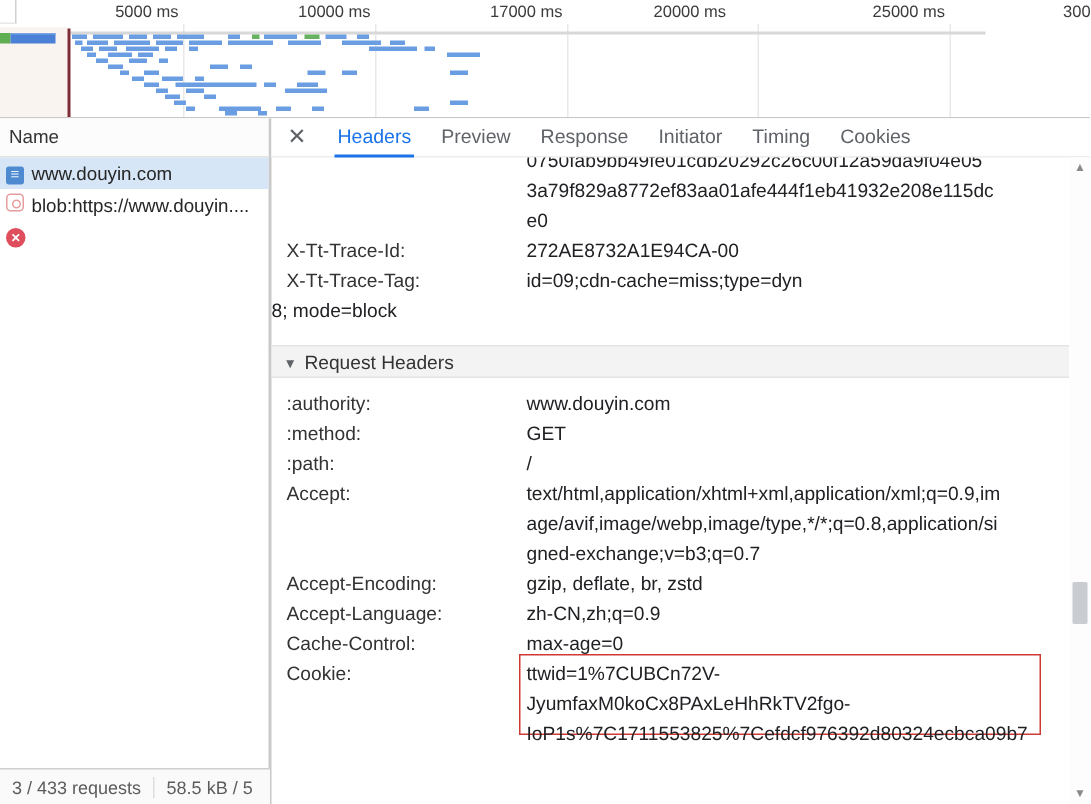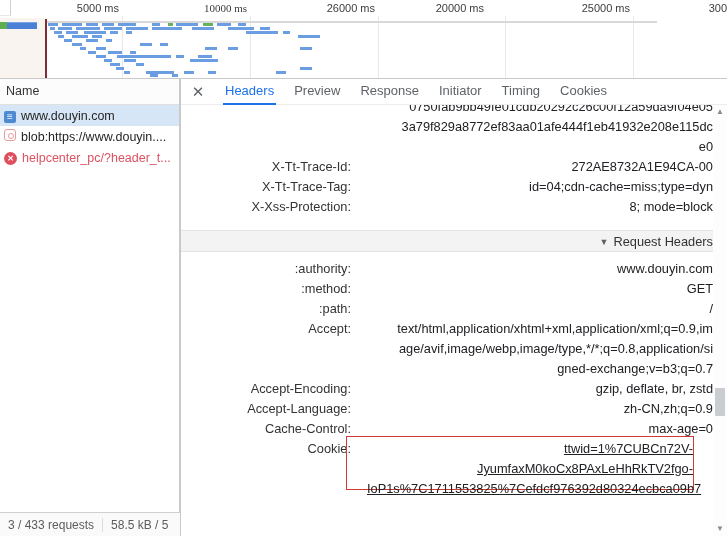--- a/index.html
+++ b/index.html
@@ -38,47 +38,47 @@
 
   
   .detail-pane { position:absolute; left:180px; top:79px; right:0; bottom:0; background:#fff; border-left:1px solid #c9c9c9; }
   .tabbar { position:relative; height:26px; display:flex; align-items:center; border-bottom:1px solid #ededed; background:#fff; padding-left:6px; }
   .close-btn { width:22px; height:22px; font-size:15px; color:#5f6368; text-align:center; line-height:21px; cursor:pointer; margin-right:6px; }
   .tab { position:relative; height:26px; line-height:24px; padding:0 10px; font-size:13px; color:#5f6368; cursor:pointer; white-space:nowrap; }
   .tab.active { color:#1a73e8; }
   .tab.active::after { content:""; position:absolute; left:8px; right:8px; bottom:0; height:2px; background:#1a73e8; }
 
   .headers-content { position:absolute; left:0; top:26px; right:14px; bottom:0; overflow:hidden; }
-  .scroll-inner { margin-top:-8px;text-align:right; }
+  .scroll-inner { margin-top:-8px; }
   .hrow { display:grid; grid-template-columns:170px 1fr; }
   .hname { padding-left:10px; font-size:12.8px; line-height:20px; color:#333; white-space:nowrap; }
   .hval { font-size:12.8px; line-height:20px; color:#202124; }
   .hval .vline { white-space:nowrap; }
   .section-band { margin-top:13px; margin-bottom:7px; height:22px; line-height:21px; background:#f3f3f3; border-top:1px solid #e4e4e4; border-bottom:1px solid #e4e4e4; padding-left:8px; font-size:12.8px; color:#333; }
   .section-band .arrow { font-size:9px; color:#5f6368; margin-right:5px; vertical-align:1px; }
-  .red-annotation { border:1.5px solid #cf3a34; width:348px; height:54px; margin:-3px 0 0 -5px; padding:2px 0 0 20px; overflow:visible;text-decoration:underline; }
+  .red-annotation { border:1.5px solid #cf3a34; width:348px; height:54px; margin:-3px 0 0 -5px; padding:2px 0 0 4px; overflow:visible; }
 
   
   .vscroll { position:absolute; right:0; top:26px; bottom:0; width:14px; background:#fdfdfd; }
   .vs-arrow { position:absolute; left:0; width:14px; height:14px; color:#8a8a8a; font-size:8px; text-align:center; line-height:14px; cursor:pointer; }
   .vs-up { top:0; } .vs-down { bottom:0; }
   .vs-thumb { position:absolute; left:2px; width:10px; top:283px; height:28px; background:#c9ccd0; border-radius:1px; cursor:pointer; }
 </style>
 </head>
 <body>
 
 <div class="screen">
 
   <div class="overview">
     <div class="left-tint"></div>
     <div class="corner-box"></div>
     <div>
         <span class="tl-label" style="left: 119px; transform: translateX(-100%);">5000 ms</span>
-        <span class="tl-label" style="left: 247px; transform: translateX(-100%); font-family: Liberation Serif, serif;">10000 ms</span>
-        <span class="tl-label" style="left: 375px; transform: translateX(-100%);">26000 ms</span>
+        <span class="tl-label" style="left: 247px; transform: translateX(-100%);">10000 ms</span>
+        <span class="tl-label" style="left: 375px; transform: translateX(-100%);">17000 ms</span>
         <span class="tl-label" style="left: 484px; transform: translateX(-100%);">20000 ms</span>
         <span class="tl-label" style="left: 630px; transform: translateX(-100%);">25000 ms</span>
         <span class="tl-label" style="left: 757px; transform: translateX(-100%);">30000 ms</span>
       </div>
     <div>
         <div class="gridline" style="left: 122px;"></div>
         <div class="gridline" style="left: 250px;"></div>
         <div class="gridline" style="left: 378px;"></div>
         <div class="gridline" style="left: 505px;"></div>
         <div class="gridline" style="left: 633px;"></div>
@@ -162,21 +162,20 @@
         <div class="req-row selected">
           <span class="req-icon"><span class="icon-doc">≡</span></span>
           <span class="req-label">www.douyin.com</span>
         </div>
         <div class="req-row">
           <span class="req-icon"><span class="icon-blob"></span></span>
           <span class="req-label">blob:https://www.douyin....</span>
         </div>
         <div class="req-row error">
           <span class="req-icon"><span class="icon-err">✕</span></span>
-          <span class="req-label">helpcenter_pc/?header_t...</span>
         </div>
       </div>
     <div class="status-bar">
       <span class="status-item">3 / 433 requests</span>
       <span class="status-item">58.5 kB / 5</span>
     </div>
   </div>
 
   <div class="detail-pane">
     <div class="tabbar">
@@ -206,25 +205,24 @@
         <div>
             <div class="hrow">
               <div class="hname">X-Tt-Trace-Id:</div>
               <div class="hval">
                 <div class="vline">272AE8732A1E94CA-00</div>
               </div>
             </div>
             <div class="hrow">
               <div class="hname">X-Tt-Trace-Tag:</div>
               <div class="hval">
-                <div class="vline">id=04;cdn-cache=miss;type=dyn</div>
-              </div>
-            </div>
-            <div class="hrow">
-              <div class="hname">X-Xss-Protection:</div>
+                <div class="vline">id=09;cdn-cache=miss;type=dyn</div>
+              </div>
+            </div>
+            <div class="hrow">
               <div class="hval">
                 <div class="vline">8; mode=block</div>
               </div>
             </div>
           </div>
         <div class="section-band">
           <span class="arrow">▼</span><span>Request Headers</span>
         </div>
         <div>
             <div class="hrow">

